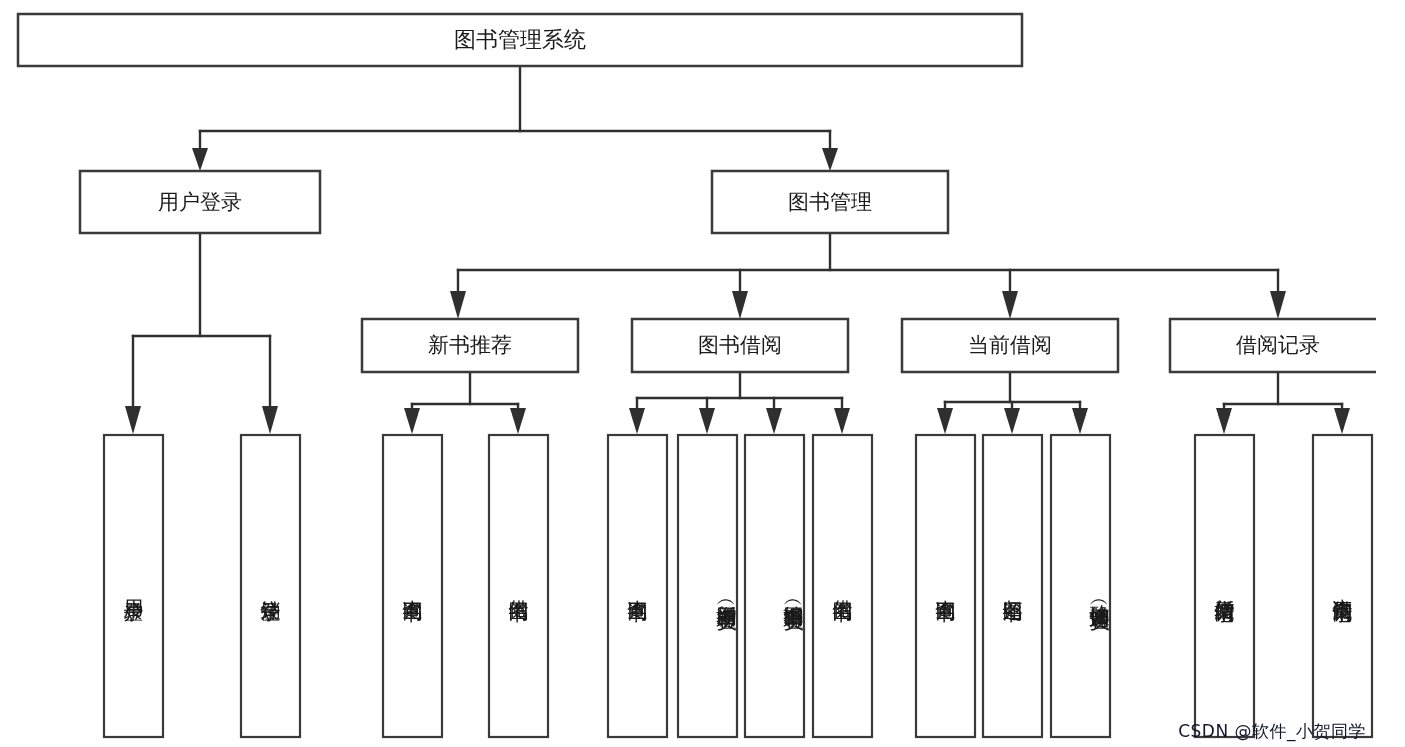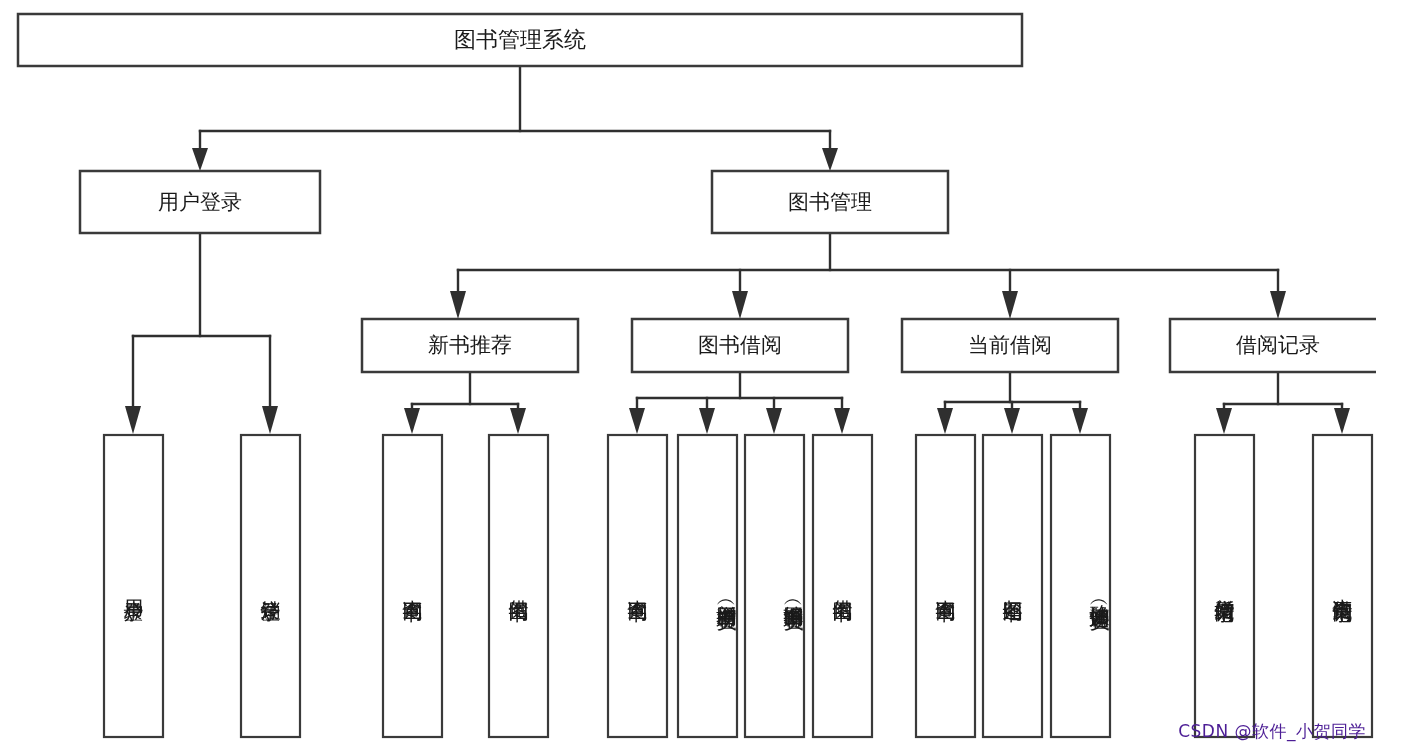--- a/index.html
+++ b/index.html
@@ -75,21 +75,21 @@
     text-align: center;
     white-space: nowrap;
     pointer-events: none;
   }
   .watermark {
     position: absolute;
     right: 10px;
     bottom: 4px;
     font-family: "DejaVu Sans", "Liberation Sans", sans-serif;
     font-size: 17px;
-    color: #4c1d95;
+    color: #0f172a;
     letter-spacing: 0.5px;
     white-space: nowrap;
   }
 </style>
 </head>
 <body>
 
 <div id="diagram-root">
 
   <svg class="flow" viewBox="0 0 1405 747">

